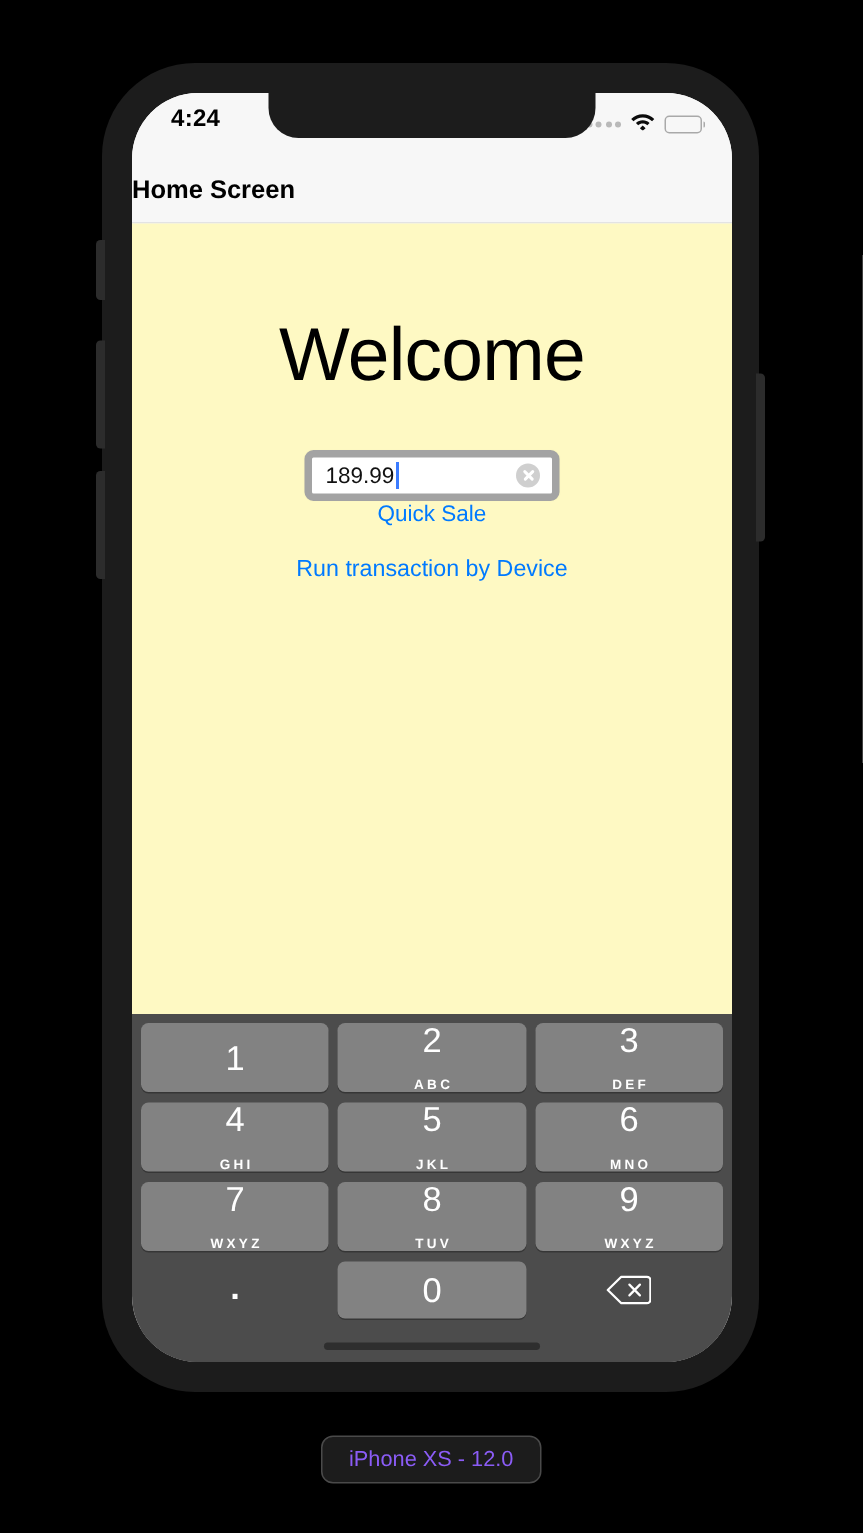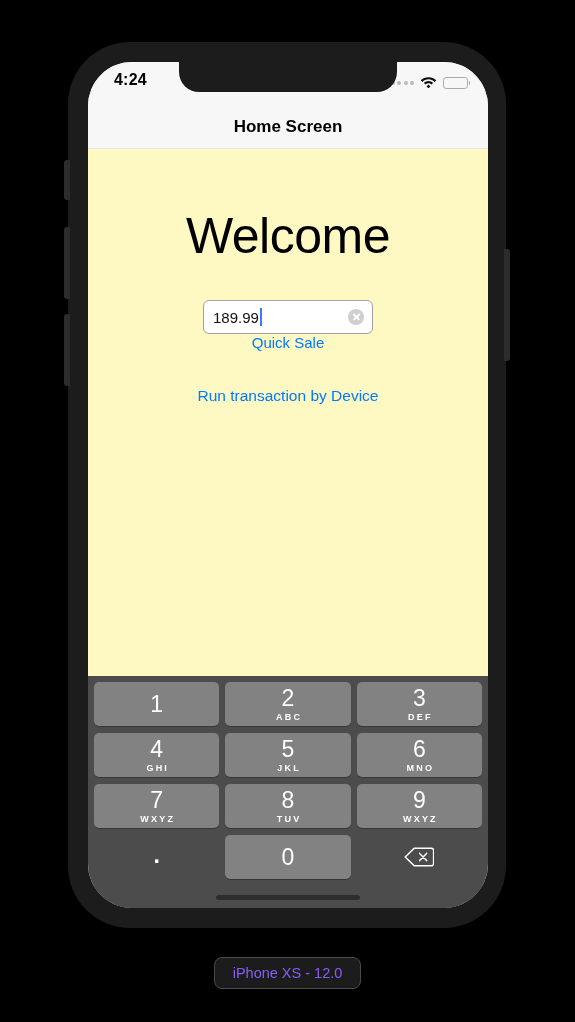--- a/index.html
+++ b/index.html
@@ -115,21 +115,20 @@
   #battery-fill { width: 100%; height: 100%; background: #000; border-radius: 1.6px; }
 
   
   #nav-bar {
     flex: 0 0 auto;
     height: 42px;
     background: #f7f7f7;
     border-bottom: 1px solid #e3e3e3;
     display: flex;
     align-items: center;
-    justify-content: center;
   }
   #nav-title {
     font-size: 17px;
     font-weight: bold;
     color: #000;
   }
 
   
   #content {
     flex: 1 1 auto;
@@ -145,21 +144,21 @@
     font-weight: normal;
     color: #000;
     letter-spacing: -0.5px;
     line-height: 1;
   }
   #amount-field-wrap {
     margin-top: 39px;
     width: 170px;
     height: 34px;
     background: #fff;
-    border: 1px solid #a3a3a3;
+    border: 5px solid #a3a3a3;
     border-radius: 6px;
     box-sizing: border-box;
     display: flex;
     align-items: center;
     padding: 0 6px 0 9px;
     box-shadow: 0 0 1px rgba(0,0,0,0.04);
   }
   #amount-value {
     font-size: 15px;
     color: #111;
@@ -191,21 +190,21 @@
   }
   #clear-button::before { transform: rotate(45deg); }
   #clear-button::after  { transform: rotate(-45deg); }
 
   .link-text {
     color: #007aff;
     font-size: 15px;
     text-decoration: none;
   }
   #quick-sale-link { }
-  #run-transaction-link { margin-top: 36px; font-size: 15.5px; }
+  #run-transaction-link { margin-top: 20px; font-size: 15.5px; }
 
   
   #keyboard {
     flex: 0 0 auto;
     background: #4c4c4c;
     padding: 6px 3px 0 3px;
     box-sizing: border-box;
     height: 232px;
     display: flex;
     flex-direction: column;
@@ -240,21 +239,21 @@
     box-shadow: none;
   }
   .key-digit {
     font-size: 23px;
     font-weight: normal;
     line-height: 1;
   }
   .key-letters {
     font-size: 9px;
     letter-spacing: 2.2px;
-    margin-top: 3px;
+    margin-top: 14px;
     text-indent: 2.2px;
     font-weight: bold;
     line-height: 1;
   }
   .key-digit.solo { line-height: 1; }
   .key-dot {
     font-size: 23px;
     line-height: 1;
     font-weight: bold;
     margin-top: -4px;

